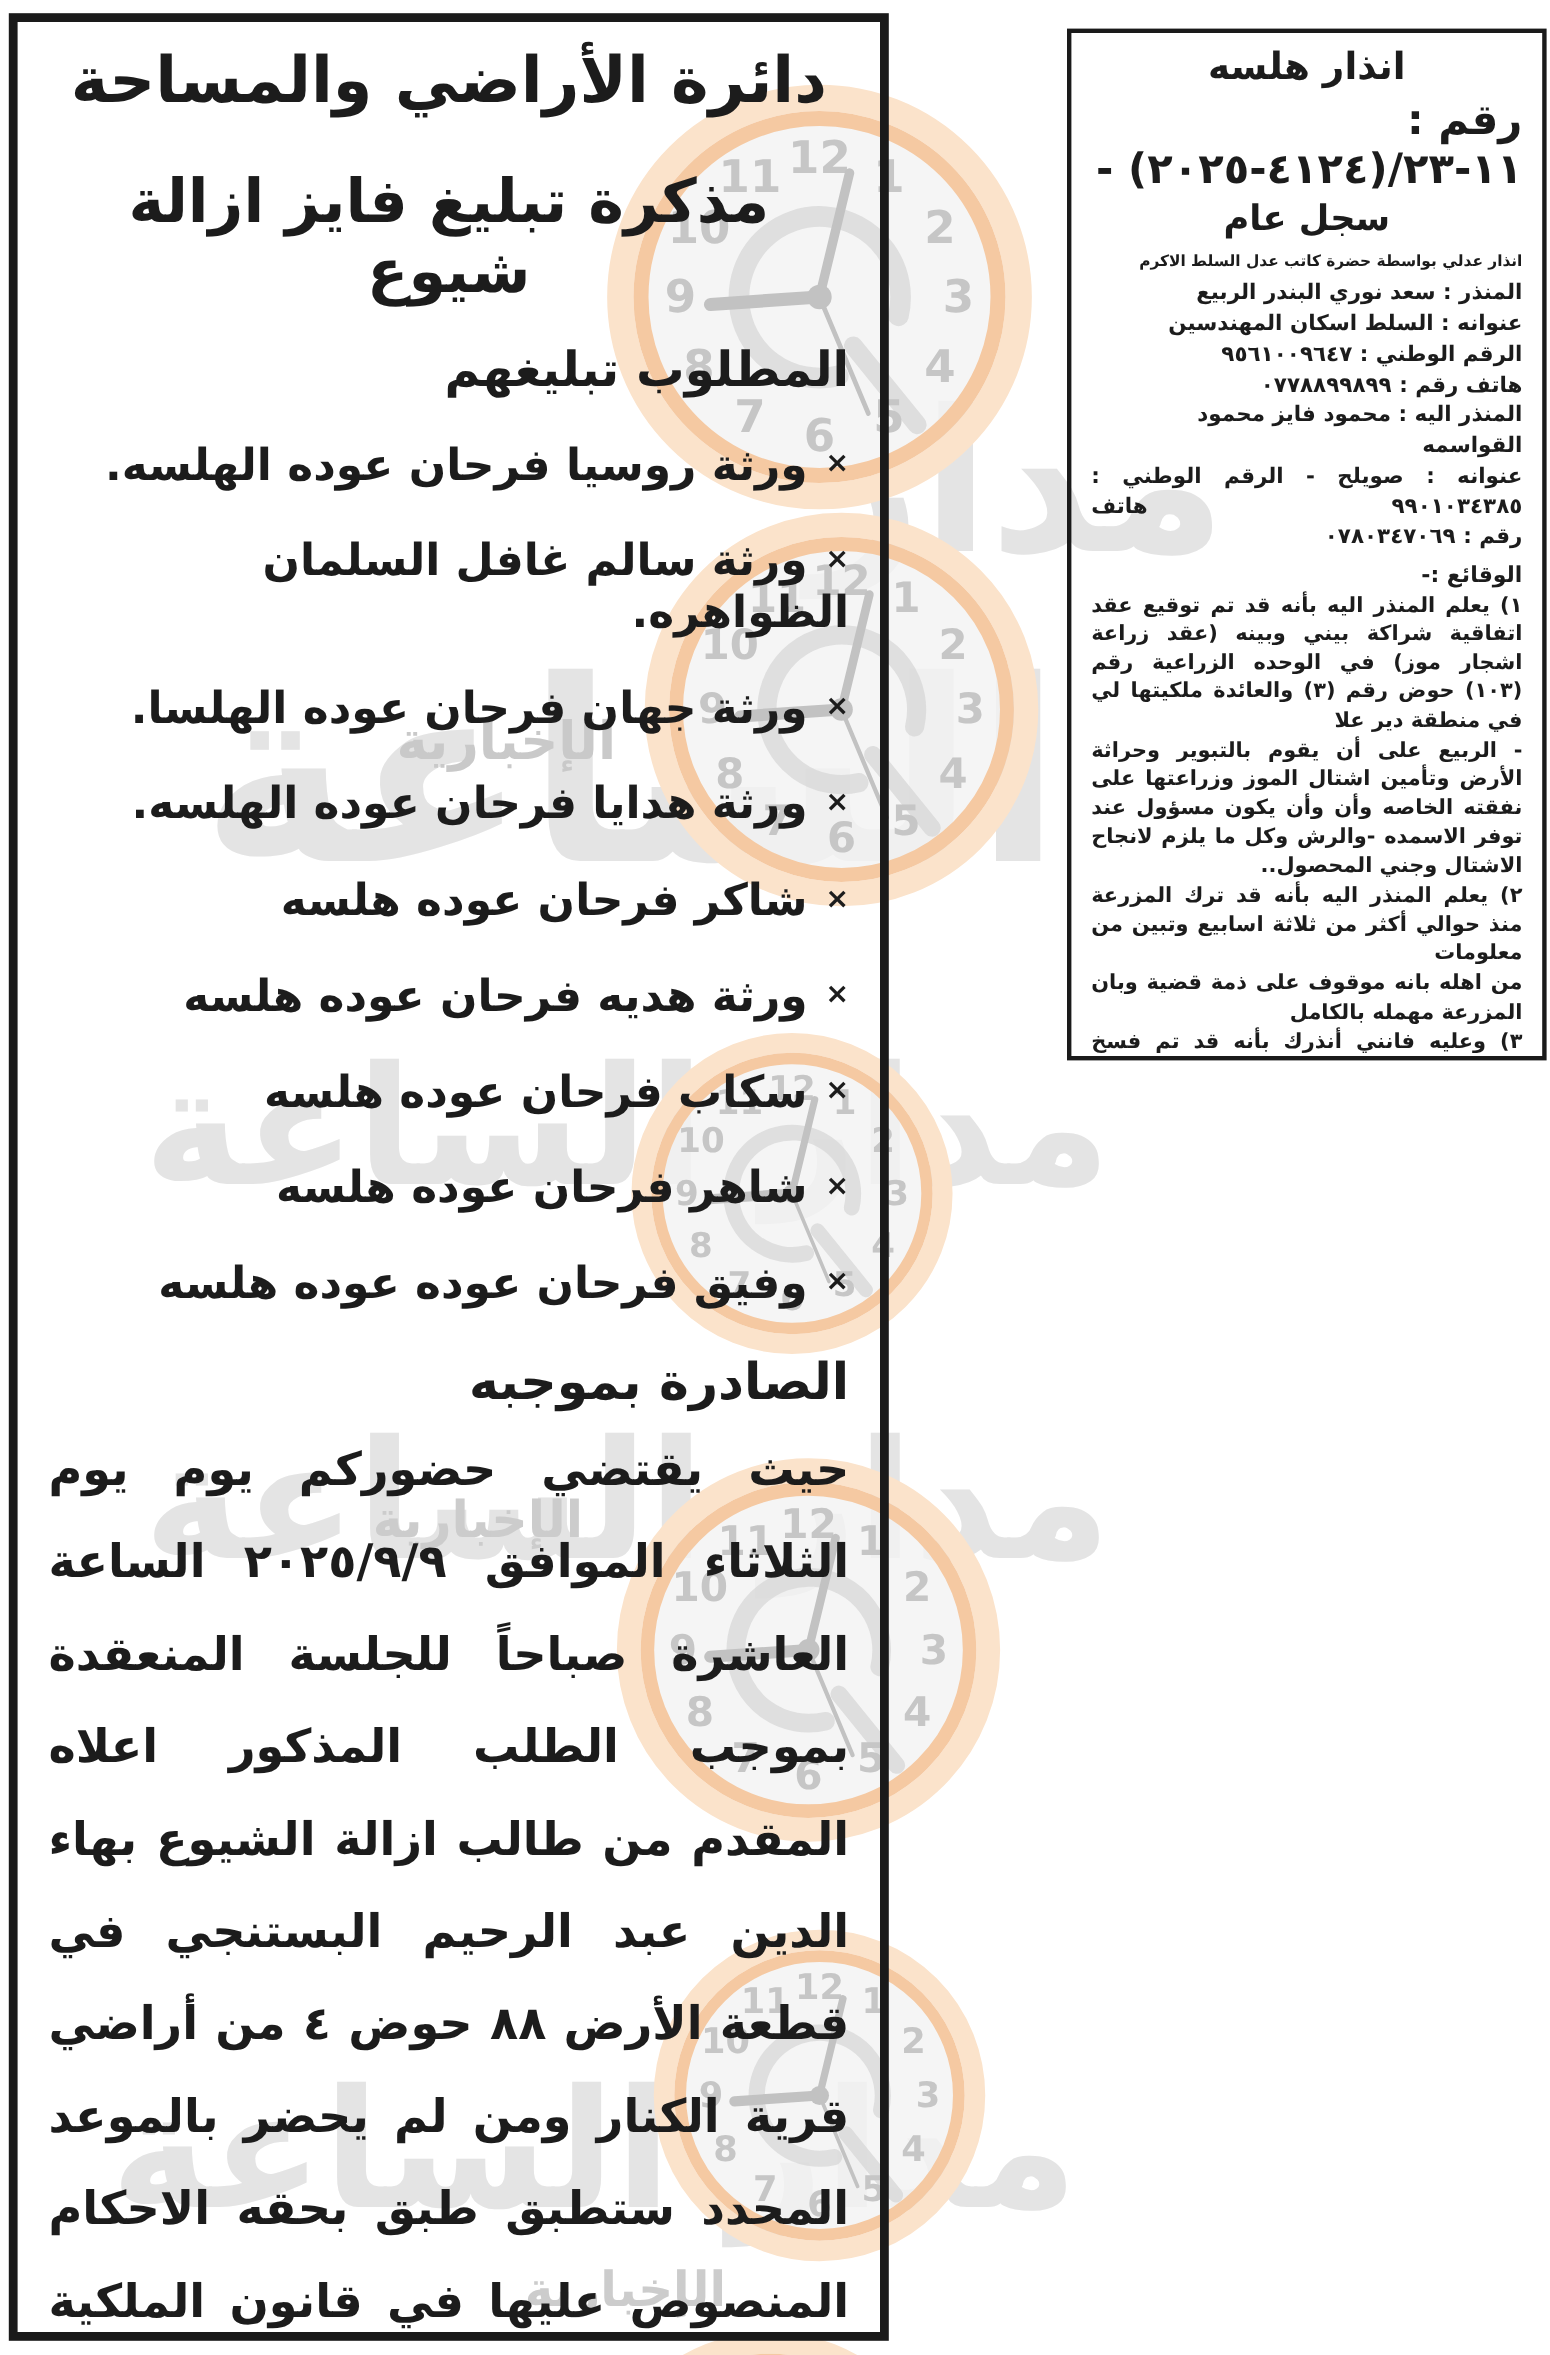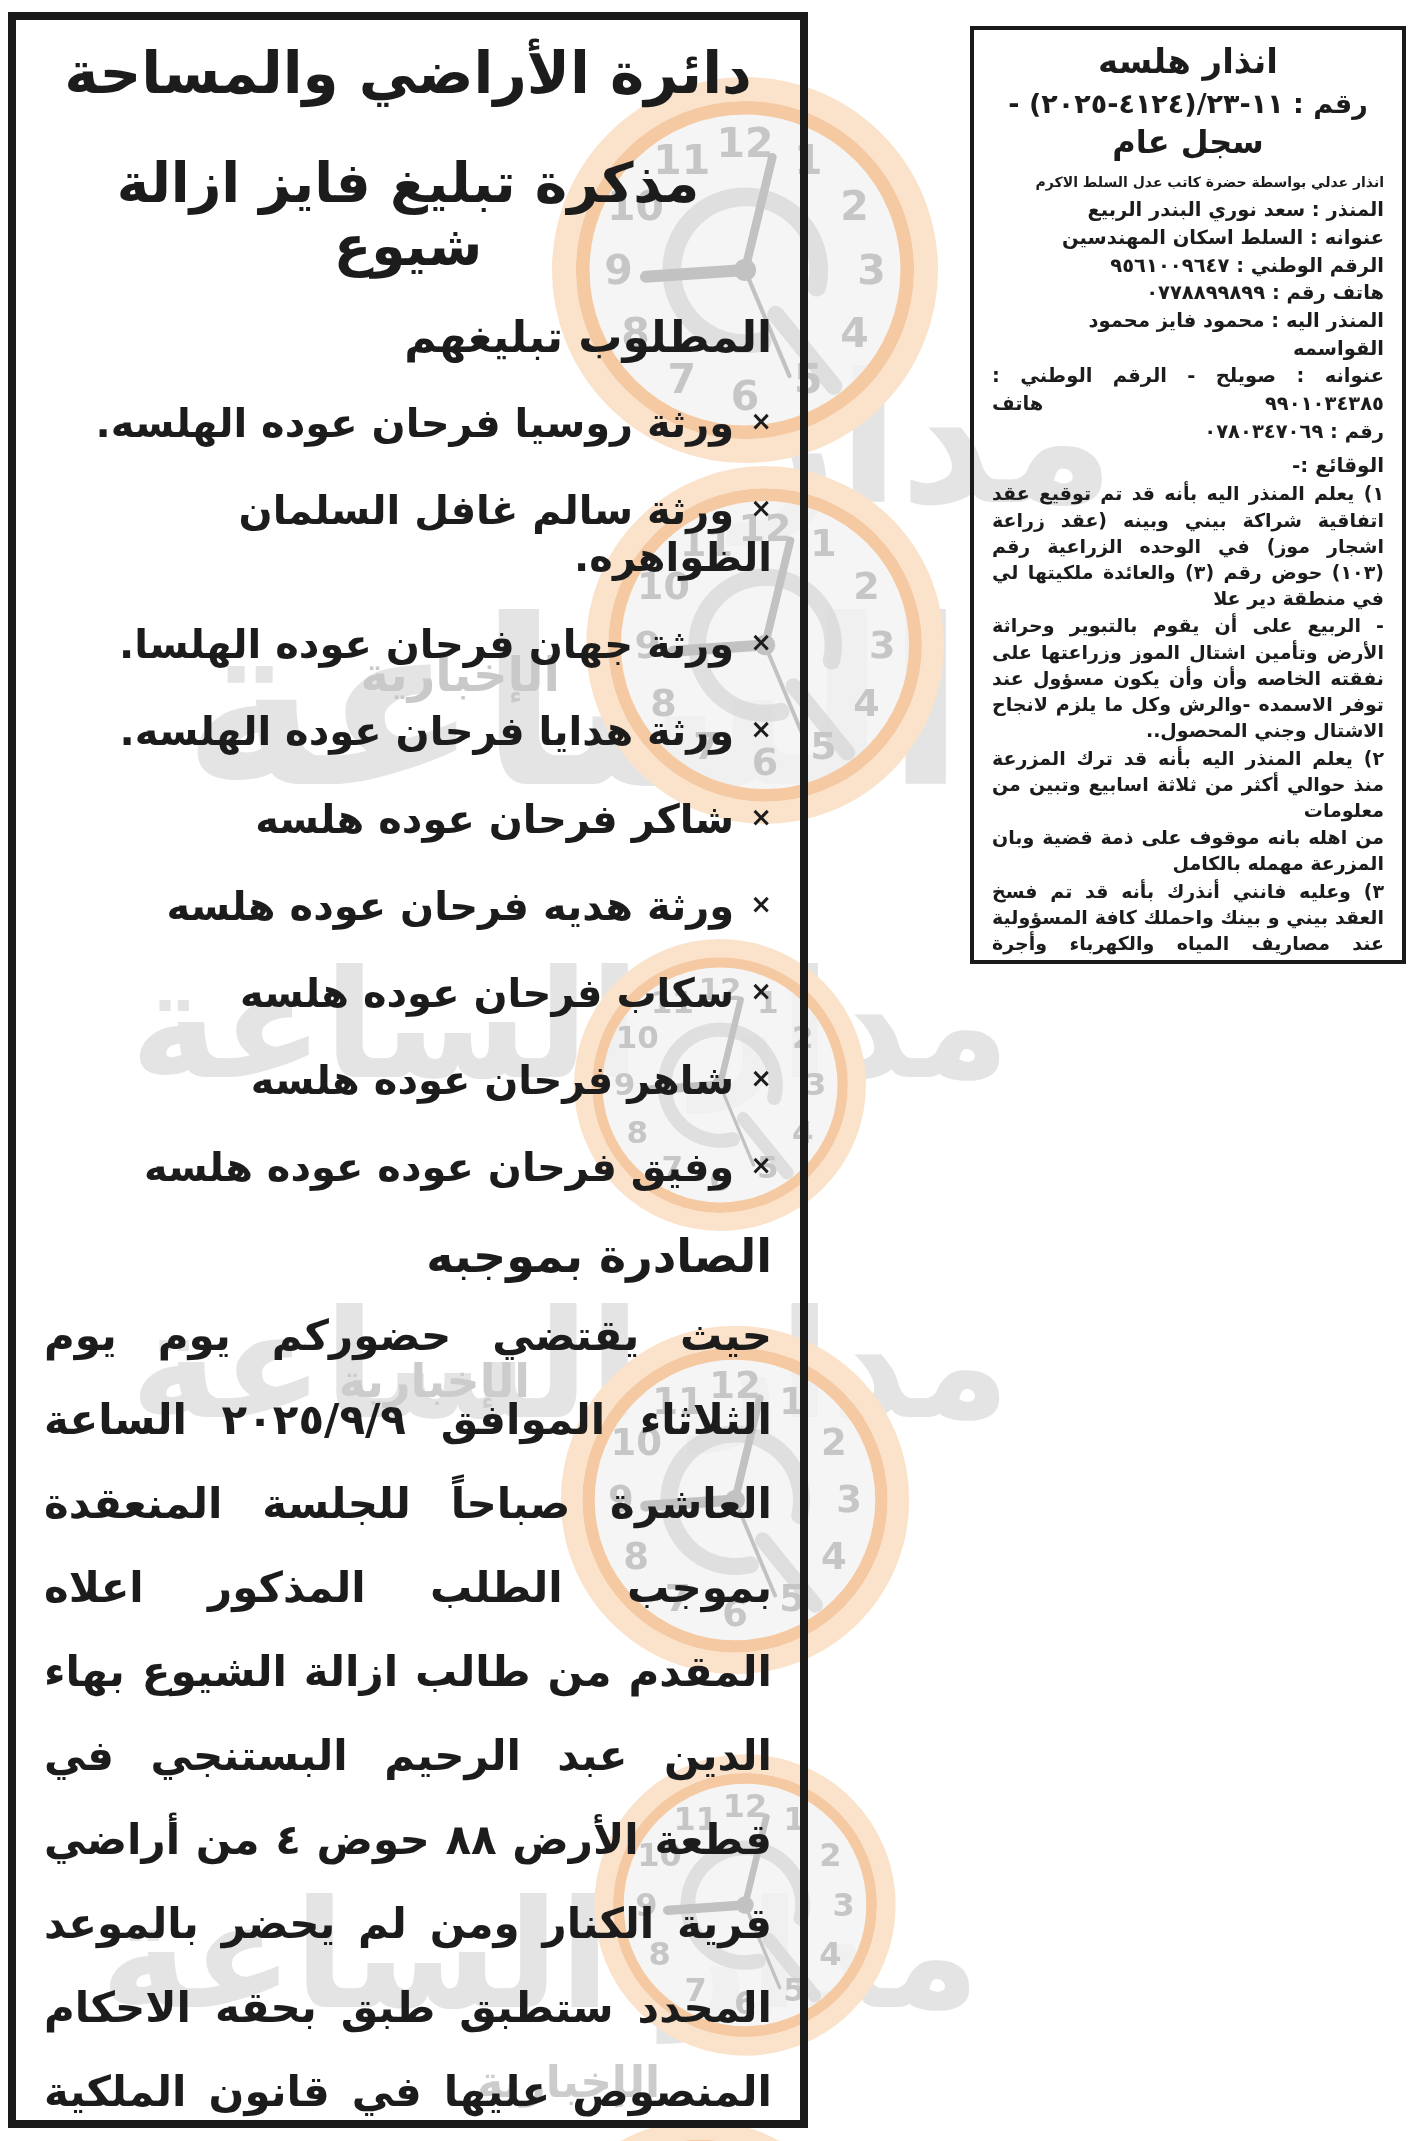--- a/index.html
+++ b/index.html
@@ -32,21 +32,21 @@
   .subhead{font-size:44px;font-weight:bold;text-align:right;line-height:1.1;margin:35px 0 0 0;}
   .subjects{margin-top:38px;}
   .subject{font-size:40px;font-weight:bold;text-align:right;line-height:1.18;margin:0 0 40px 0;}
   .subject .bullet{font-size:26px;font-weight:bold;margin-left:16px;vertical-align:7px;}
   .issued{font-size:46px;margin-top:25px;}
   .body-par{
     font-size:42px;font-weight:bold;text-align:justify;line-height:2.0;margin:12px 0 0 0;
   }
   
   .r-title{font-size:34px;font-weight:bold;text-align:center;line-height:1.15;margin:0;}
-  .r-num{font-size:27px;font-weight:bold;text-align:center;line-height:1.15;margin:7px 0 0 0;}
+  .r-num{font-size:38px;font-weight:bold;text-align:right;line-height:1.15;margin:7px 0 0 0;}
   .r-reg{font-size:32px;font-weight:bold;text-align:center;line-height:1.15;margin:5px 0 0 0;}
   .r-intro{font-size:14px;font-weight:bold;text-align:right;line-height:1.3;margin:12px 0 0 0;}
   .details{margin-top:5px;}
   .detail{font-size:19.5px;font-weight:bold;text-align:right;line-height:1.42;}
   .detail.fill{text-align:justify;text-align-last:justify;}
   .r-facts-h{font-size:20px;font-weight:bold;text-align:right;line-height:1.4;margin-top:6px;}
   .fact{font-size:19px;font-weight:bold;text-align:justify;line-height:1.38;margin:1px 0 1px 0;}
 </style>
 </head>
 <body>

